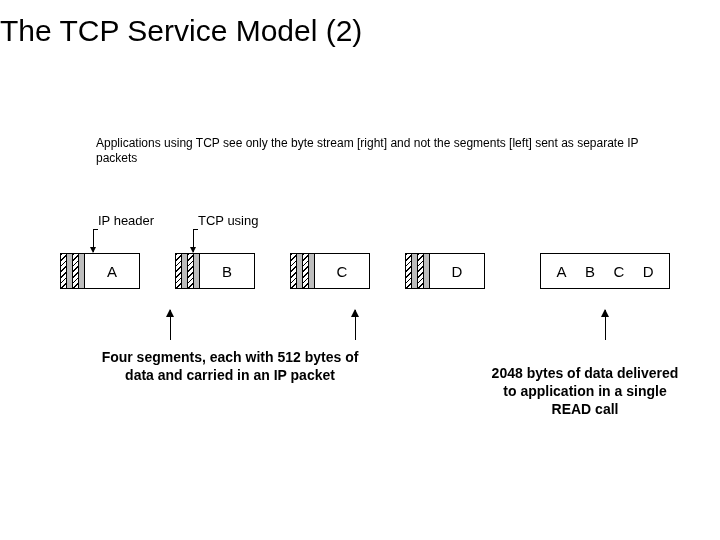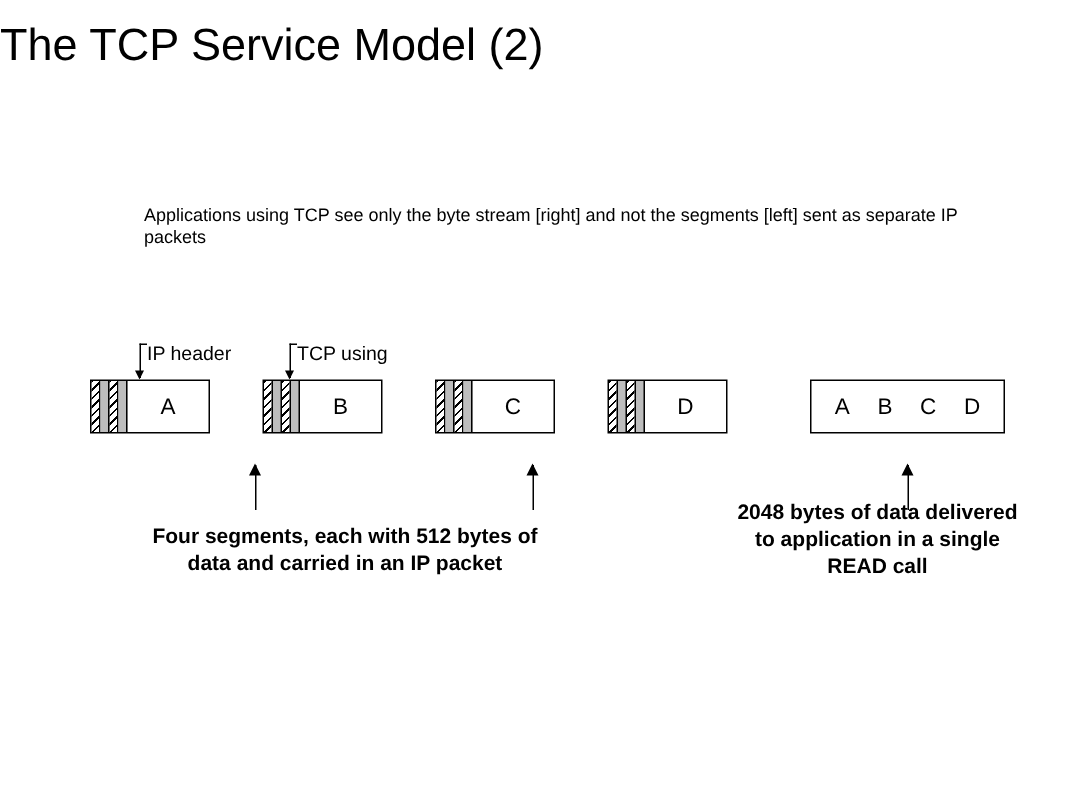--- a/index.html
+++ b/index.html
@@ -95,21 +95,20 @@
     align-items: center;
     justify-content: space-evenly;
     font-size: 15px;
   }
   .merged span { padding: 0 3px; }
 
   
   .hdr-label {
     position: absolute;
     font-size: 13px;
-    margin-top: 15px;
   }
   .hdr-ip  { left: 38px; top: 8px; }
   .hdr-tcp { left: 138px; top: 8px; }
 
   
   .vptr {
     position: absolute;
     width: 1px;
     background: #000;
   }
@@ -156,21 +155,21 @@
   .ua-right  { left: 605px; top: 310px; }
 
   .caption {
     position: absolute;
     text-align: center;
     font-size: 14px;
     font-weight: bold;
     line-height: 1.3;
   }
   .cap-left  { left: 90px;  top: 348px; width: 280px; }
-  .cap-right { left: 490px; top: 332px; width: 190px; }
+  .cap-right { left: 490px; top: 364px; width: 190px; }
 </style>
 </head>
 <body>
 
 <div class="slide">
 
   <div class="title">The TCP Service Model (2)</div>
 
   <div class="subtitle">Applications using TCP see only the byte stream [right] and not the segments [left] sent as separate IP packets</div>
 

